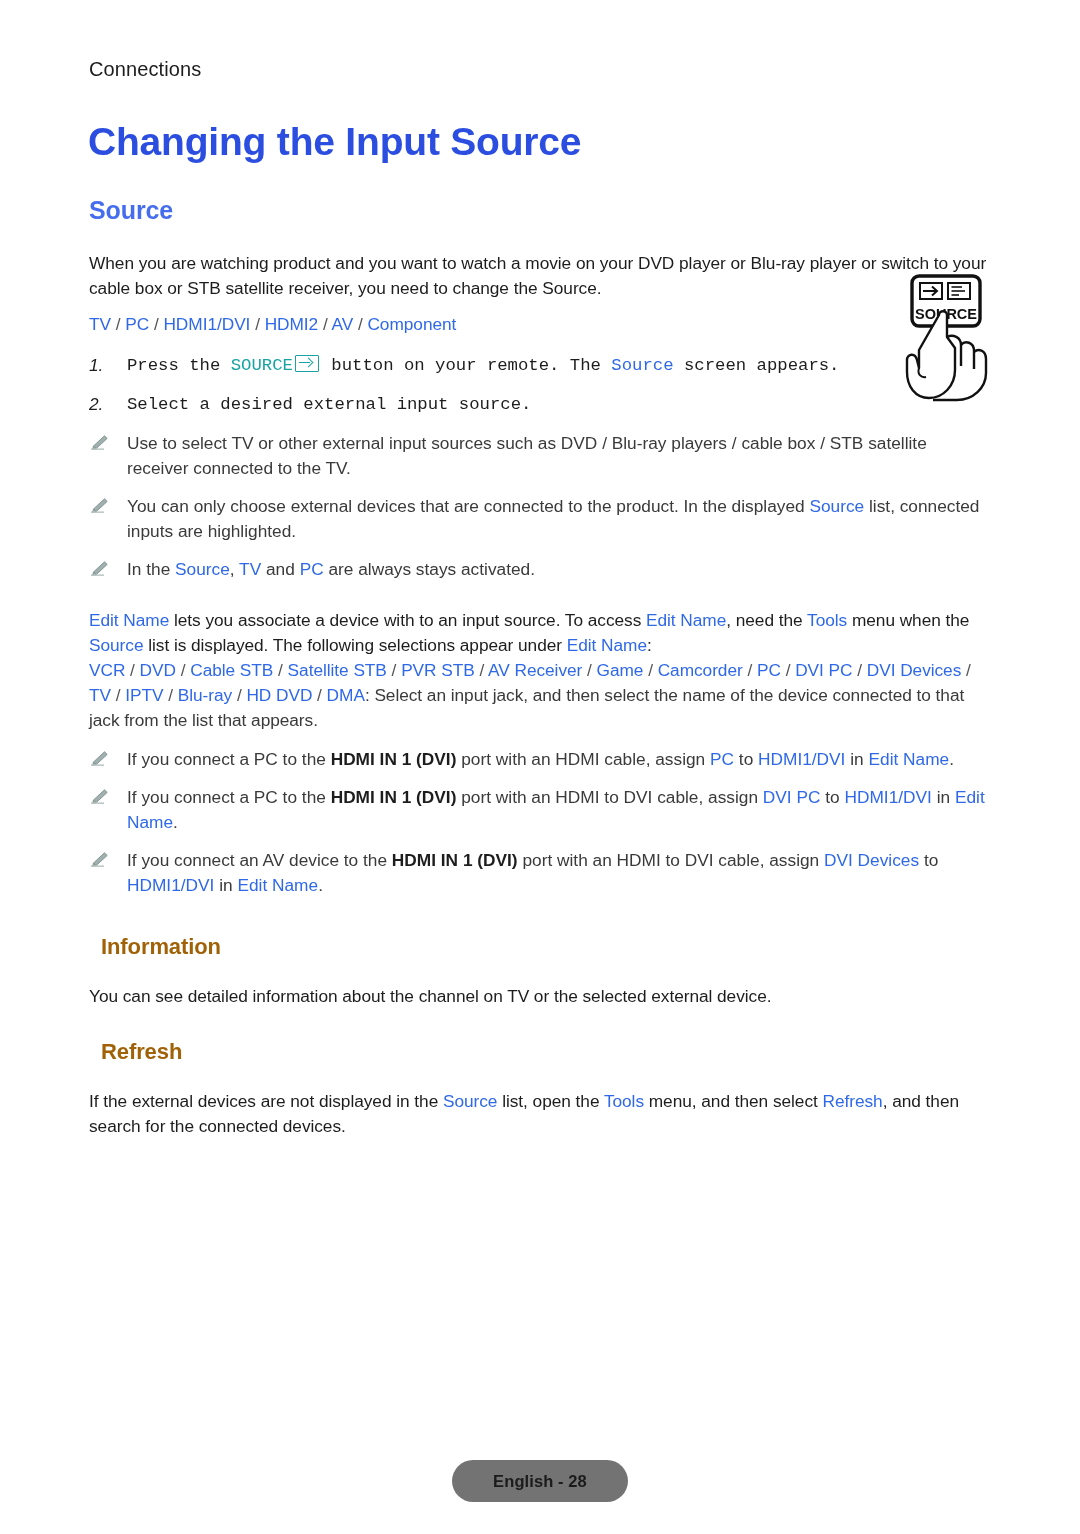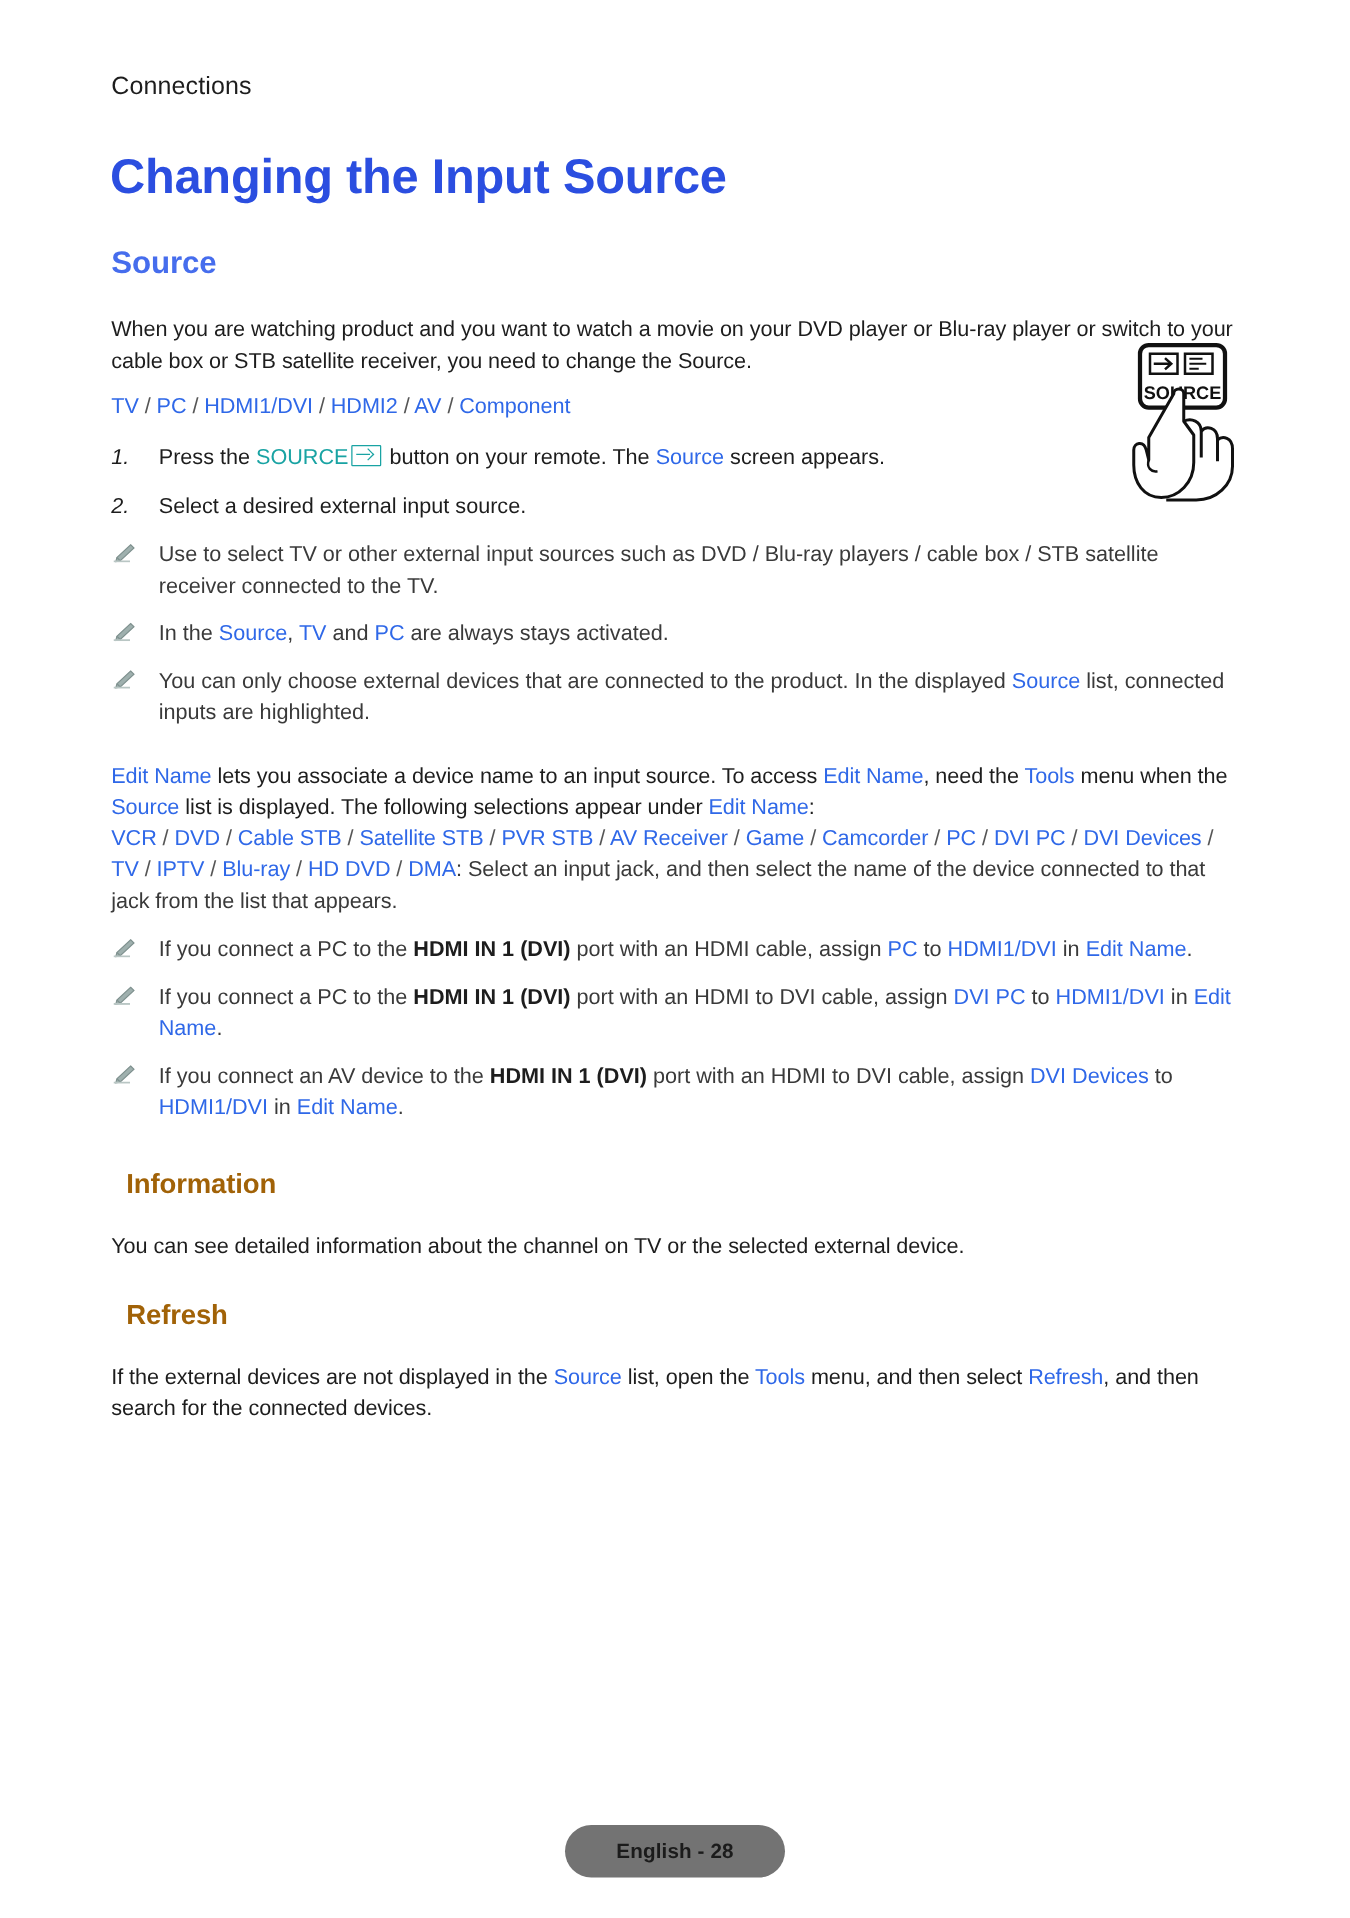--- a/index.html
+++ b/index.html
@@ -93,20 +93,21 @@
     flex: 0 0 38px;
     font-style: italic;
     font-size: 17.3px;
     line-height: 25px;
     color: #1d1d1d;
   }
   .step-txt {
     font-size: 17.3px;
     line-height: 25px;
     color: #1d1d1d;
+    font-family: Liberation Mono, monospace;
   }
 
   
   .key-src {
     display: inline-block;
     width: 22px;
     height: 15px;
     border: 1.6px solid #19a3a3;
     border-radius: 1px;
     position: relative;
@@ -256,42 +257,42 @@
 
       <div class="note">
         <div class="note-ico">
           <svg width="20" height="15" viewBox="0 0 20 15" xmlns="http://www.w3.org/2000/svg">
             <path d="M15.5 0.8 L18.2 3.4 L7.2 13.6 L3.6 14.4 L4.5 11 Z" fill="#9fb0ae" stroke="#7f918f" stroke-width="0.9"></path>
             <path d="M4.5 11 L7.2 13.6" stroke="#7f918f" stroke-width="0.9"></path>
             <rect x="2" y="13.4" width="13" height="1.5" fill="#b9c6c4"></rect>
           </svg>
         </div>
         <div class="note-txt">
+          <span>You can only choose external devices that are connected to the product. In the displayed </span><span class="lnk">Source</span><span> list, connected inputs are highlighted.</span>
+        </div>
+      </div>
+
+      <div class="note">
+        <div class="note-ico">
+          <svg width="20" height="15" viewBox="0 0 20 15" xmlns="http://www.w3.org/2000/svg">
+            <path d="M15.5 0.8 L18.2 3.4 L7.2 13.6 L3.6 14.4 L4.5 11 Z" fill="#9fb0ae" stroke="#7f918f" stroke-width="0.9"></path>
+            <path d="M4.5 11 L7.2 13.6" stroke="#7f918f" stroke-width="0.9"></path>
+            <rect x="2" y="13.4" width="13" height="1.5" fill="#b9c6c4"></rect>
+          </svg>
+        </div>
+        <div class="note-txt">
           <span>In the </span><span class="lnk">Source</span><span>, </span><span class="lnk">TV</span><span> and </span><span class="lnk">PC</span><span> are always stays activated.</span>
         </div>
       </div>
 
-      <div class="note">
-        <div class="note-ico">
-          <svg width="20" height="15" viewBox="0 0 20 15" xmlns="http://www.w3.org/2000/svg">
-            <path d="M15.5 0.8 L18.2 3.4 L7.2 13.6 L3.6 14.4 L4.5 11 Z" fill="#9fb0ae" stroke="#7f918f" stroke-width="0.9"></path>
-            <path d="M4.5 11 L7.2 13.6" stroke="#7f918f" stroke-width="0.9"></path>
-            <rect x="2" y="13.4" width="13" height="1.5" fill="#b9c6c4"></rect>
-          </svg>
-        </div>
-        <div class="note-txt">
-          <span>You can only choose external devices that are connected to the product. In the displayed </span><span class="lnk">Source</span><span> list, connected inputs are highlighted.</span>
-        </div>
-      </div>
-
     </div>
 
 
     <p class="sp-intro">
-      <span class="lnk">Edit Name</span><span> lets you associate a device name to an input source. To access </span><span class="lnk">Edit Name</span><span>, need the </span><span class="lnk">Tools</span><span> menu when the </span><span class="lnk">Source</span><span> list is displayed. The following selections appear under </span><span class="lnk">Edit Name</span><span>:</span>
+      <span class="lnk">Edit Name</span><span> lets you associate a device with to an input source. To access </span><span class="lnk">Edit Name</span><span>, need the </span><span class="lnk">Tools</span><span> menu when the </span><span class="lnk">Source</span><span> list is displayed. The following selections appear under </span><span class="lnk">Edit Name</span><span>:</span>
     </p>
 
     <p>
       <span id="device-list-slot"><span class="lnk">VCR</span><span class="sep"> / </span><span class="lnk">DVD</span><span class="sep"> / </span><span class="lnk">Cable STB</span><span class="sep"> / </span><span class="lnk">Satellite STB</span><span class="sep"> / </span><span class="lnk">PVR STB</span><span class="sep"> / </span><span class="lnk">AV Receiver</span><span class="sep"> / </span><span class="lnk">Game</span><span class="sep"> / </span><span class="lnk">Camcorder</span><span class="sep"> / </span><span class="lnk">PC</span><span class="sep"> / </span><span class="lnk">DVI PC</span><span class="sep"> / </span><span class="lnk">DVI Devices</span><span class="sep"> / </span><span class="lnk">TV</span><span class="sep"> / </span><span class="lnk">IPTV</span><span class="sep"> / </span><span class="lnk">Blu-ray</span><span class="sep"> / </span><span class="lnk">HD DVD</span><span class="sep"> / </span><span class="lnk">DMA</span></span><span class="gray-body">: Select an input jack, and then select the name of the device connected to that jack from the list that appears.</span>
     </p>
 
     <div class="notes">
 
       <div class="note">
         <div class="note-ico">

